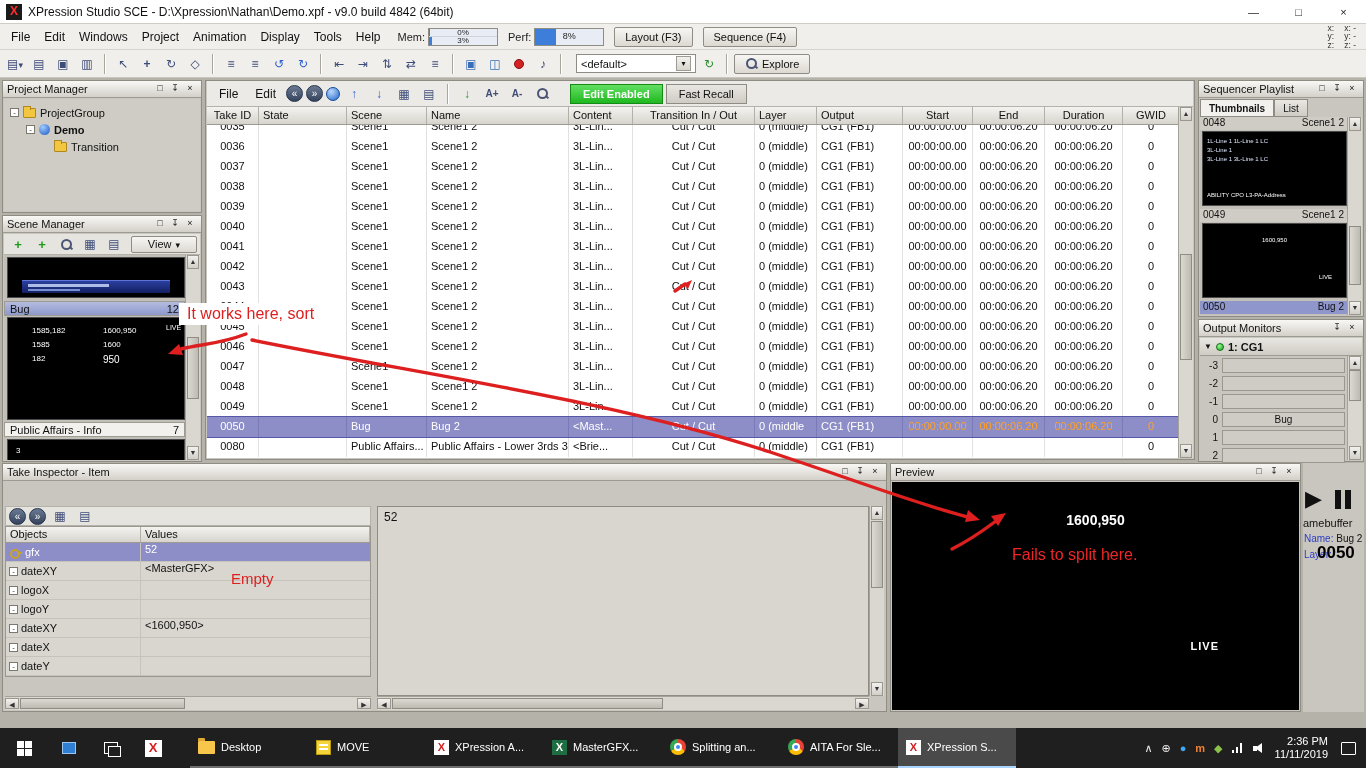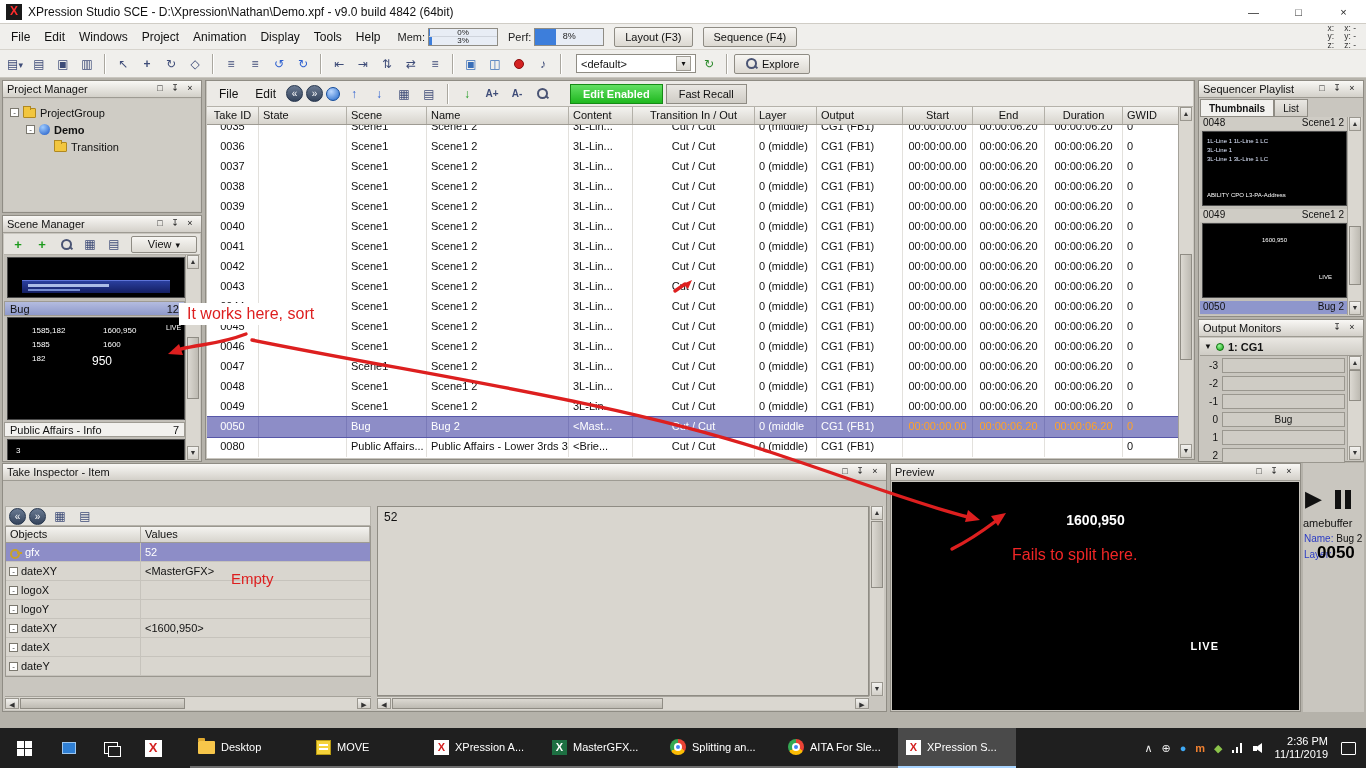--- a/index.html
+++ b/index.html
@@ -96,31 +96,31 @@
 .hc{border-right:1px solid #b3b0a8;padding:2px 4px;font-size:11px;white-space:nowrap;overflow:hidden;flex:none}
 .rows{position:absolute;left:1px;right:16px;top:44px;bottom:1px;background:#fff;overflow:hidden}
 .trow{display:flex;height:20px;line-height:19px;background:#fff}
 .trow .c{border-right:1px solid #e3e1dd;padding:0 4px;white-space:nowrap;overflow:hidden;font-size:11px;flex:none}
 .trow.clipped{margin-top:-8px}
 .trow.selected{background:#8d8dc7;color:#fff;outline:1px solid #5757a8}
 .trow.selected .c{border-right-color:#7a7ab8}
 .trow.selected .cstart,.trow.selected .cend,.trow.selected .cdur,.trow.selected .cgwid{color:#ffa226}
 .cid{width:52px;text-align:center}.cstate{width:88px}.cscene{width:80px}.cname{width:142px}
 .ccontent{width:64px}.ctrans{width:122px;text-align:center}.clayer{width:62px}.cout{width:86px}
-.cstart{width:70px;text-align:center}.cend{width:72px;text-align:center}.cdur{width:78px;text-align:center}.cgwid{width:57px;text-align:left}
+.cstart{width:70px;text-align:center}.cend{width:72px;text-align:center}.cdur{width:78px;text-align:center}.cgwid{width:57px;text-align:center}
 
 .titabs{position:absolute;left:2px;top:19px;height:21px;display:flex;gap:1px}
 .titabs .tab{height:21px}
 .titabs .tab.active{background:#f2f1ee;font-weight:bold}
 .tibar{position:absolute;left:2px;top:42px;width:366px;height:20px;background:#e6e4df;border:1px solid #b5b2aa;display:flex;align-items:center;gap:3px;padding:0 3px}
 .ogrid{position:absolute;left:2px;top:62px;width:366px;background:#d6d3cc;border:1px solid #9a978f}
 .ohead{display:flex;height:16px;background:linear-gradient(#f4f3f0,#d7d4cd);border-bottom:1px solid #9e9b93}
 .ohead div{padding:1px 4px;border-right:1px solid #b3b0a8;font-size:11px}
 .ohead .c1{width:135px}.ohead .c2{flex:1}
-.orow{display:flex;height:19px;border-bottom:1px solid #c6c3bc;align-items:center;background:#d9d6cf}
+.orow{display:flex;height:19px;border-bottom:1px solid #c6c3bc;background:#d9d6cf}
 .orow.selected{background:#8d8dc7;color:#fff}
 .ocn{width:135px;display:flex;align-items:center;gap:3px;padding:0 3px;border-right:1px solid #c6c3bc;height:100%}
 .ocv{flex:1;padding:0 4px;white-space:nowrap;overflow:hidden}
 .keyic{position:relative;width:13px;height:12px;display:inline-block;flex:none}
 .keyic::before{content:"";position:absolute;left:1px;top:3px;width:6px;height:6px;border:2px solid #c9a227;border-radius:50%}
 .keyic::after{content:"";position:absolute;left:8px;top:6px;width:5px;height:2px;background:#c9a227}
 .editor{position:absolute;left:374px;top:42px;width:492px;height:190px;background:#d9d6cf;border:1px solid #8f8c84}
 .editor .val{position:absolute;left:6px;top:3px;font-size:12px}
 
 .preview-black{position:absolute;left:1px;right:1px;top:18px;bottom:1px;background:#000}
@@ -351,21 +351,21 @@
         <span>Bug</span>
         <span class="r">12</span>
       </div>
       <div class="thumb" style="left:3px;top:62px;width:178px;height:103px">
         <span class="tt" style="left:24px;top:8px;font-size:8px">1585,182</span>
         <span class="tt" style="left:95px;top:8px;font-size:8px">1600,950</span>
         <span class="tt" style="left:158px;top:6px;font-size:7px">LIVE</span>
         <span class="tt" style="left:24px;top:22px;font-size:8px">1585</span>
         <span class="tt" style="left:95px;top:22px;font-size:8px">1600</span>
         <span class="tt" style="left:24px;top:36px;font-size:8px">182</span>
-        <span class="tt" style="left:84px;top:36px;font-size:12px">950</span>
+        <span class="tt" style="left:95px;top:36px;font-size:10px">950</span>
       </div>
       <div class="grouprow" style="top:167px">
         <span>Public Affairs - Info</span>
         <span class="r">7</span>
       </div>
       <div class="thumb" style="left:3px;top:184px;width:178px;height:24px">
         <span class="tt" style="left:8px;top:6px;font-size:8px">3</span>
       </div>
     </div>
     <div class="sbv" style="right:1px;top:39px;bottom:1px">

